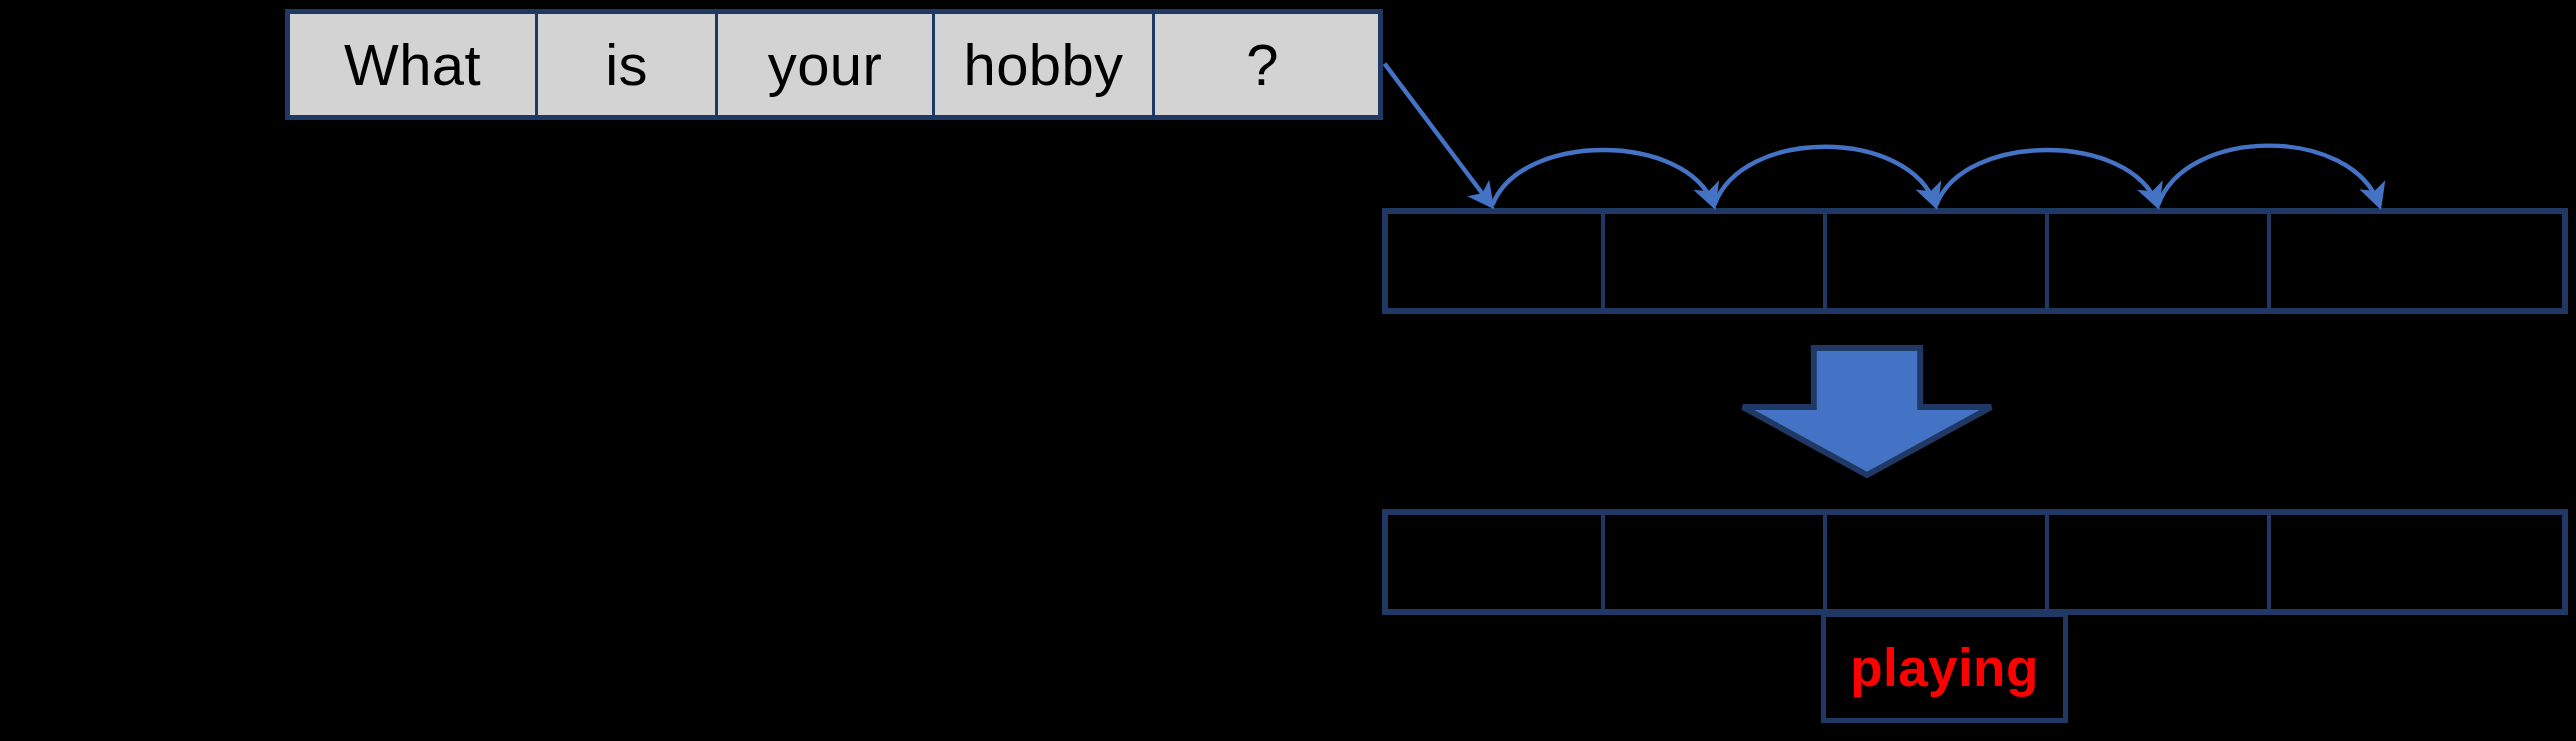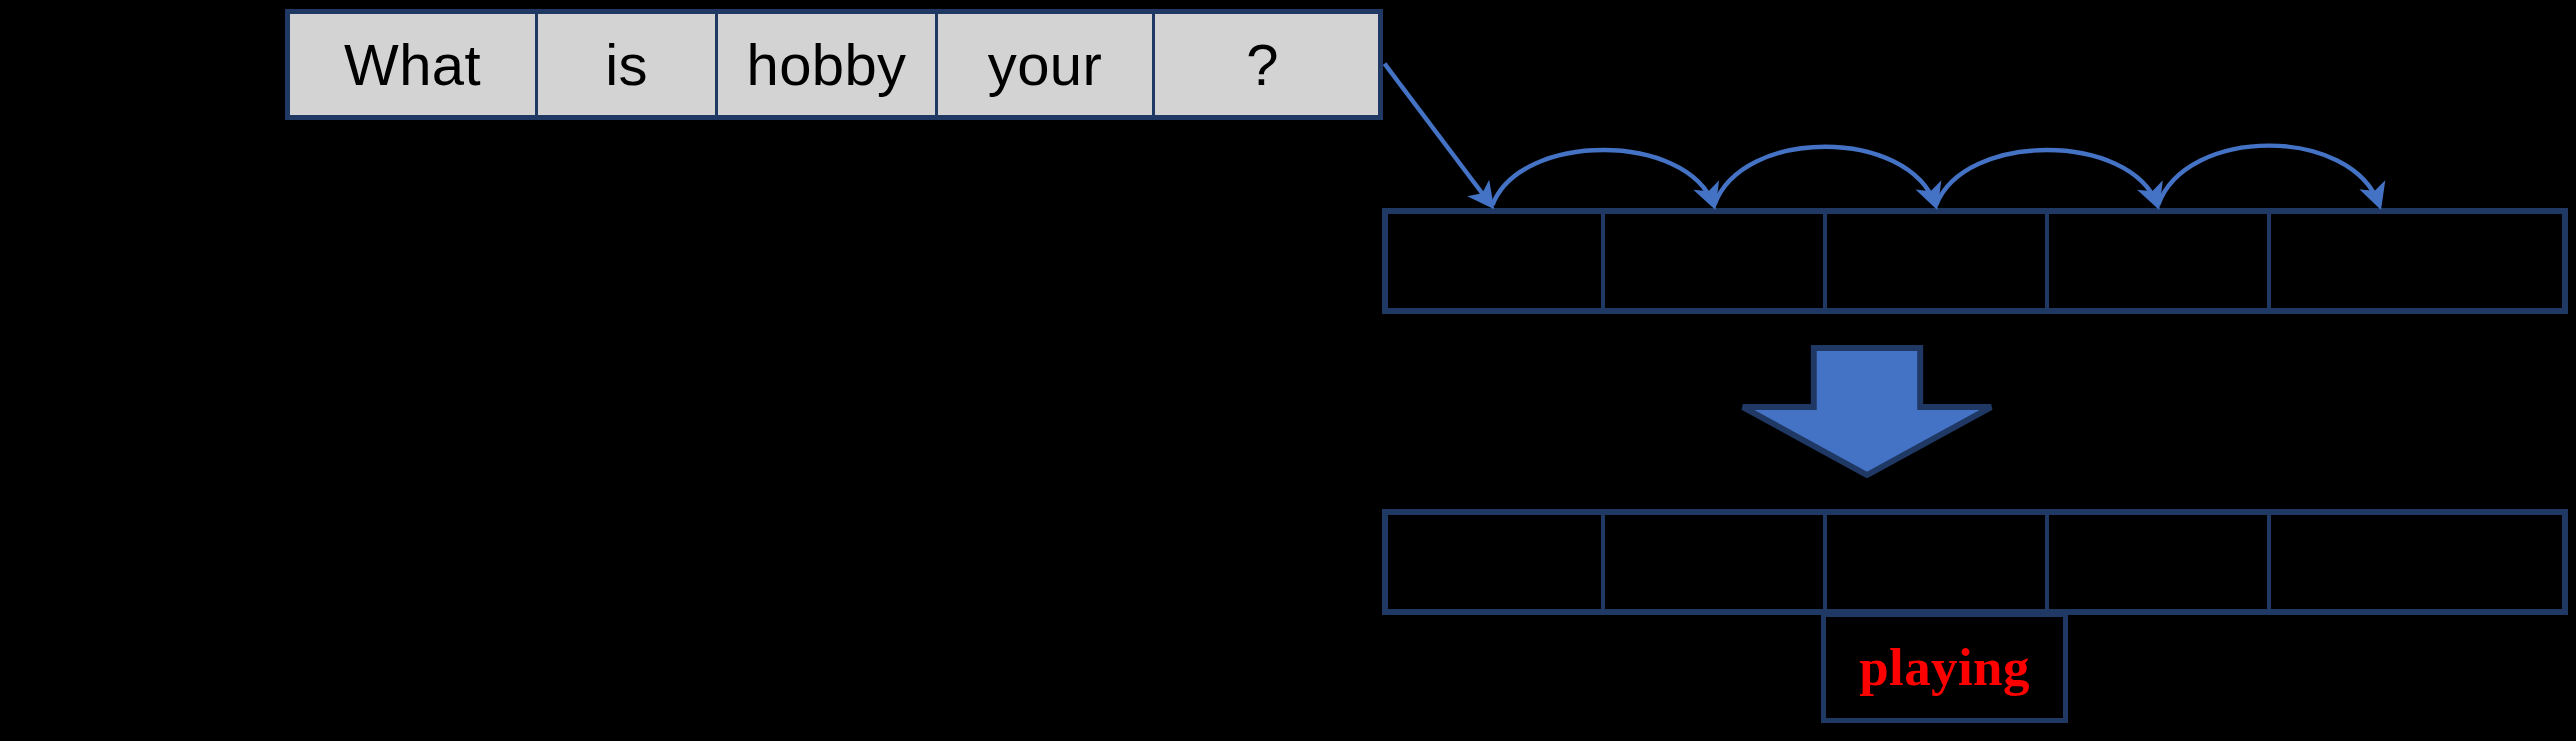--- a/index.html
+++ b/index.html
@@ -87,21 +87,20 @@
     left: 1821px;
     top: 612px;
     width: 247px;
     height: 111px;
     box-sizing: border-box;
     border: 5.2px solid #1F3864;
     background: transparent;
     display: flex;
     align-items: center;
     justify-content: center;
-    font-family: Liberation Serif, serif;
   }
   #playing-label {
     color: #FF0000;
     font-size: 53px;
     line-height: 1;
     font-weight: 700;
     letter-spacing: 0.4px;
   }
 
   
@@ -128,25 +127,25 @@
 
 <div id="stage">
 
   <div class="grid-table" id="source-table">
     <div class="grid-cell" style="width:248px">
       <span>What</span>
     </div>
     <div class="grid-cell" style="width:180px">
       <span>is</span>
     </div>
+    <div class="grid-cell" style="width:217px">
+      <span>your</span>
+    </div>
     <div class="grid-cell" style="width:220px">
       <span>hobby</span>
-    </div>
-    <div class="grid-cell" style="width:217px">
-      <span>your</span>
     </div>
     <div class="grid-cell" style="width:215px">
       <span>?</span>
     </div>
   </div>
 
   <div class="grid-table dark-table" id="mid-table">
     <div class="grid-cell" style="width:217px">
       <span></span>
     </div>

